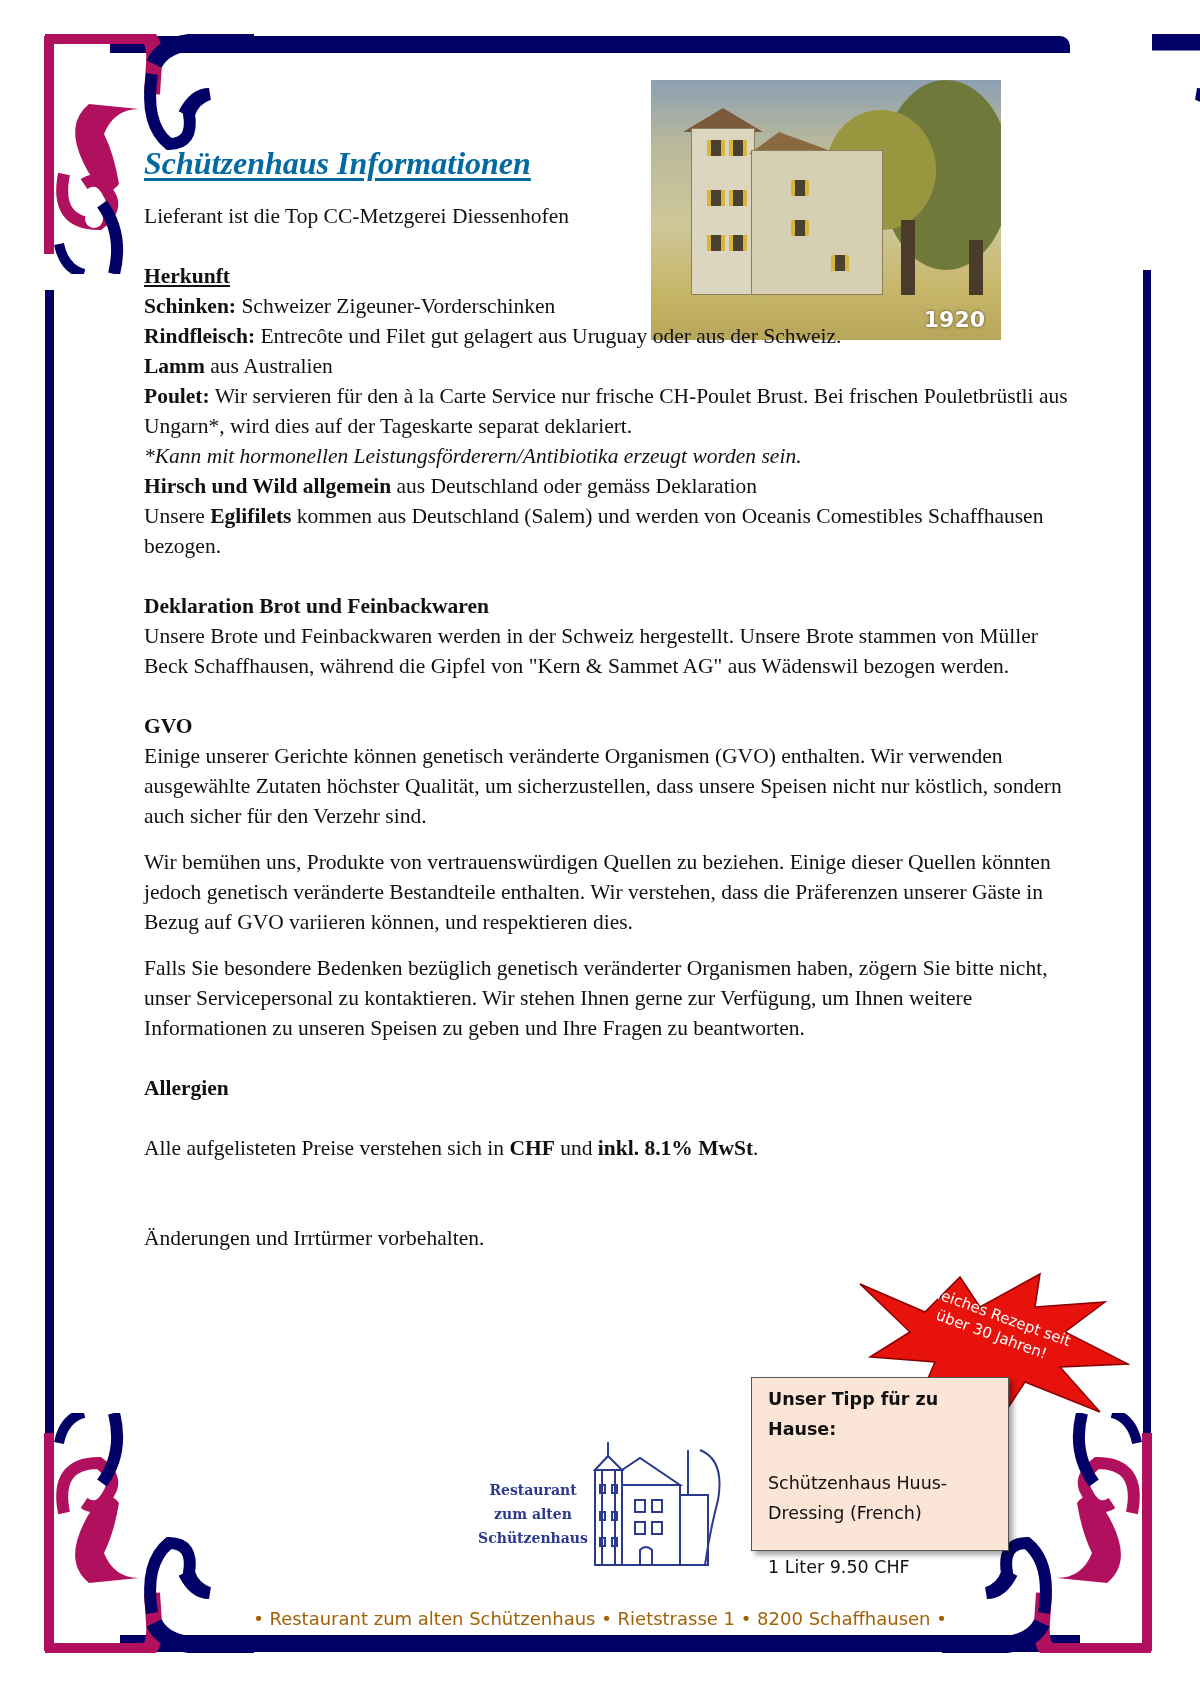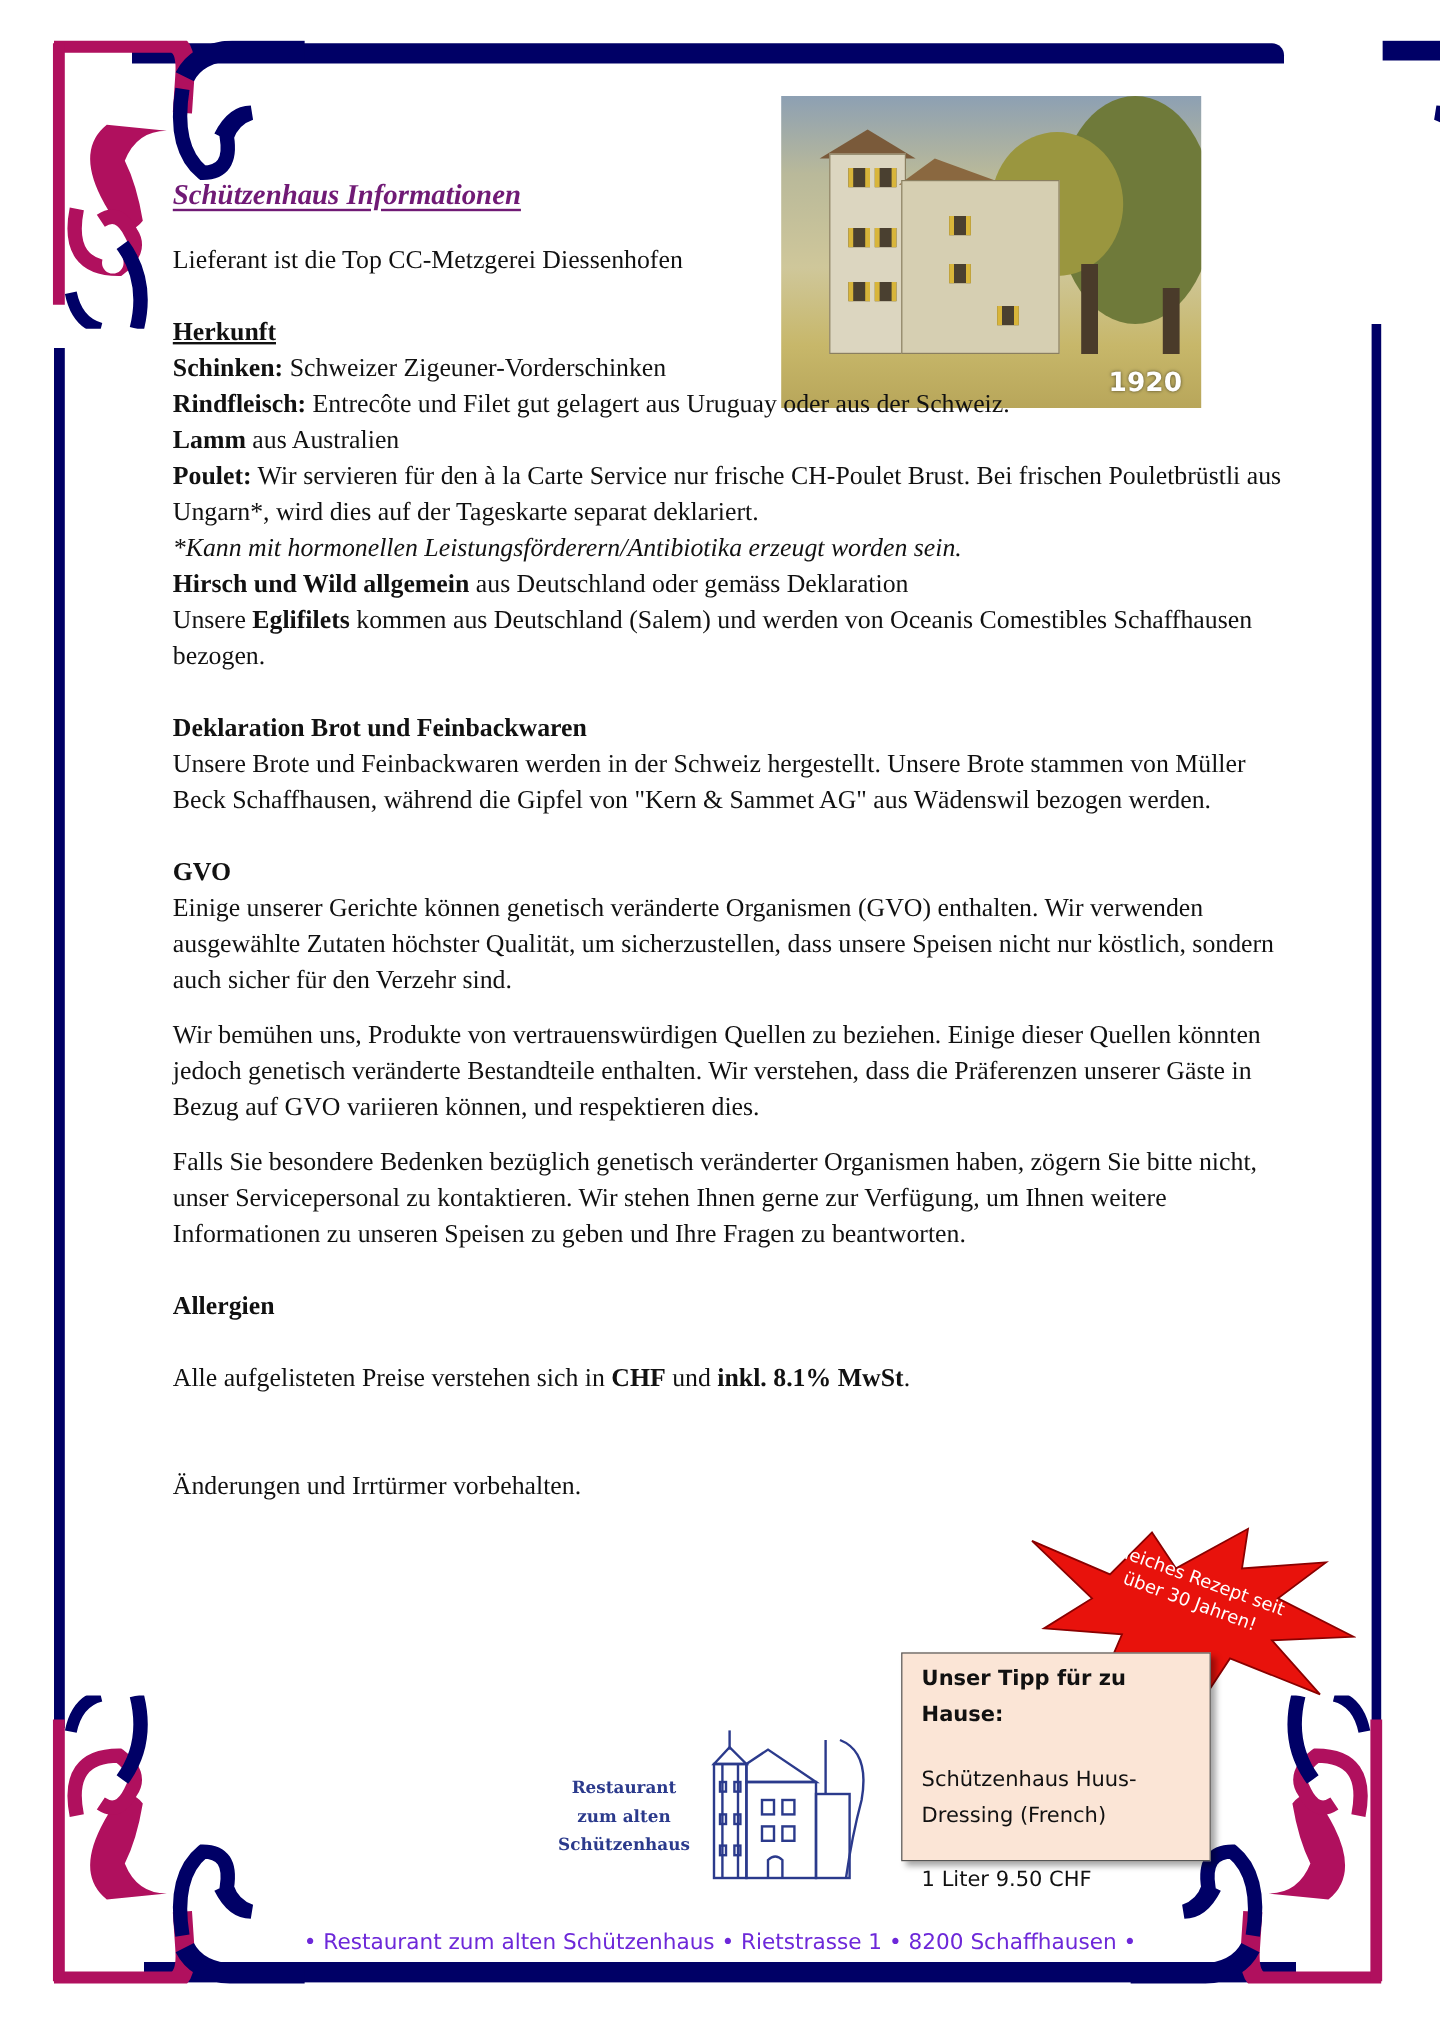--- a/index.html
+++ b/index.html
@@ -12,21 +12,21 @@
   .frame-left { left: 45px; top: 290px; width: 9px; height: 1150px; }
   .frame-right { left: 1143px; top: 270px; width: 8px; height: 1180px; }
   .corner { position: absolute; width: 210px; height: 240px; }
   .corner-tl { left: 44px; top: 34px; }
   .corner-tr { left: 1152px; top: 34px; transform: scaleX(-1); }
   .corner-bl { left: 44px; top: 1653px; transform: scaleY(-1); transform-origin: top left; }
   .corner-br { left: 1152px; top: 1653px; transform: scale(-1,-1); transform-origin: top left; }
 
   
   .content { position: absolute; left: 144px; top: 145px; width: 930px; font-size: 21.5px; line-height: 30px; }
-  .title { font-size: 24px; font-weight: bold; font-style: italic; color: #701a75; text-decoration: underline; text-underline-offset: 4px; margin: 0 0 20px 0; line-height: 36px; }
+  .title { font-size: 32px; font-weight: bold; font-style: italic; color: #0369a1; text-decoration: underline; text-underline-offset: 4px; margin: 0 0 20px 0; line-height: 36px; }
   .h { font-weight: bold; margin: 0; }
   .u { text-decoration: underline; }
   p { margin: 0; }
   .gap { height: 30px; }
   .gap-s { height: 16px; }
   .it { font-style: italic; }
 
   
   .photo { position: absolute; left: 651px; top: 80px; width: 350px; height: 260px; overflow: hidden;
     background: linear-gradient(180deg, #8da0b3 0%, #b9b99a 25%, #cfc79a 55%, #c7b76a 80%, #b8a65a 100%); }
@@ -42,25 +42,25 @@
   
   .burst { position: absolute; left: 850px; top: 1272px; width: 280px; height: 150px; }
   .burst-text { position: absolute; left: 895px; top: 1305px; width: 200px; transform: rotate(20deg); color: #fff; font-family: "DejaVu Sans", sans-serif; font-size: 15px; line-height: 20px; text-align: center; }
 
   
   .tipbox { position: absolute; left: 751px; top: 1377px; width: 258px; height: 174px; background: #fbe5d6; border: 1px solid #555; box-shadow: 4px 4px 5px rgba(0,0,0,0.35);
     font-family: "DejaVu Sans", sans-serif; font-size: 17.5px; line-height: 30px; padding: 0 0 0 16px; box-sizing: border-box; }
   .tip-title { font-weight: bold; margin-top: 6px; }
 
   
-  .logo-text { position: absolute; left: 465px; top: 1478px; width: 110px; text-align: center; color: #2b3a8c; font-family: "DejaVu Serif", serif; font-weight: bold; font-size: 14px; line-height: 24px; }
+  .logo-text { position: absolute; left: 478px; top: 1478px; width: 110px; text-align: center; color: #2b3a8c; font-family: "DejaVu Serif", serif; font-weight: bold; font-size: 14px; line-height: 24px; }
   .logo-drawing { position: absolute; left: 590px; top: 1440px; width: 135px; height: 130px; }
 
   
-  .footer { position: absolute; left: 0; top: 1608px; width: 1200px; text-align: center; font-family: "DejaVu Sans", sans-serif; font-size: 18px; color: #6d28d9; }
+  .footer { position: absolute; left: 0; top: 1608px; width: 1200px; text-align: center; font-family: "DejaVu Sans", sans-serif; font-size: 18px; color: #a16207; }
 </style>
 </head>
 <body>
 
 <div class="frame-line frame-top"></div>
 <div class="frame-line frame-bottom"></div>
 <div class="frame-line frame-left"></div>
 <div class="frame-line frame-right"></div>
 
 <svg class="corner corner-tl" viewBox="0 0 210 240">

